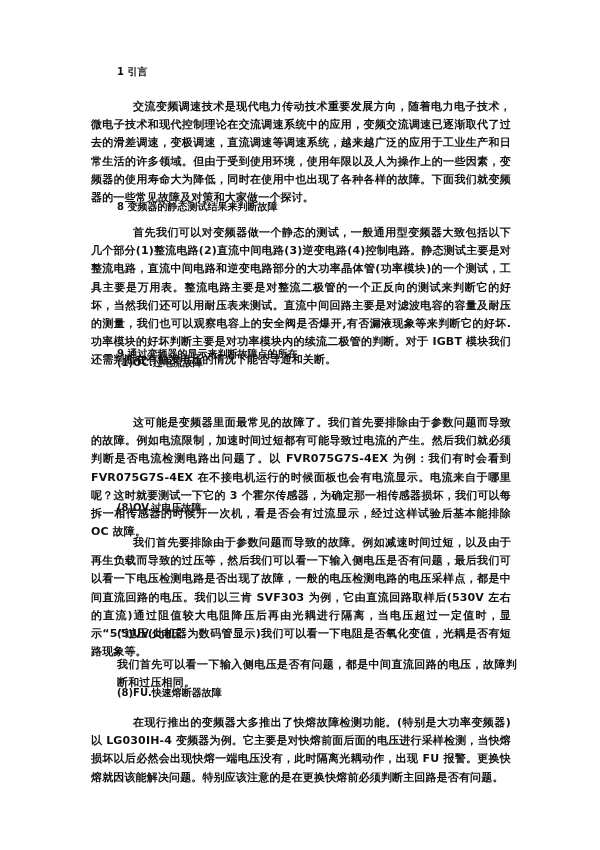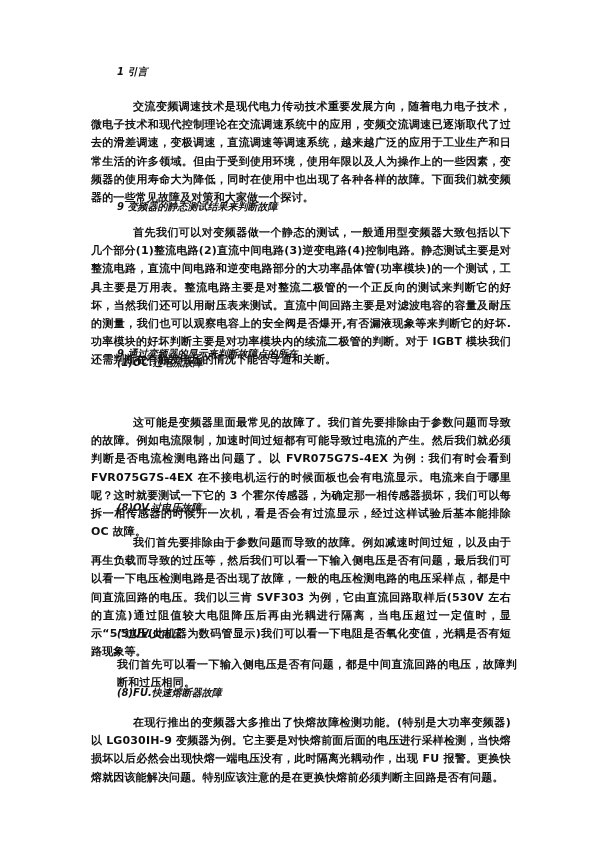--- a/index.html
+++ b/index.html
@@ -4,47 +4,47 @@
   <style>
     html, body { margin: 0; padding: 0; background: #ffffff; }
     body {
       width: 600px; height: 850px; position: relative; overflow: hidden;
       font-family: "DejaVu Sans", "Liberation Sans", sans-serif;
       color: #111111;
     }
     .page { position: absolute; left: 91px; top: 0; width: 420px; }
     .heading {
       position: absolute; left: 26px;
-      font-size: 10px; font-weight: bold; line-height: 14px; white-space: nowrap; font-style: italic;
+      font-size: 10px; font-weight: bold; line-height: 14px; white-space: nowrap;
     }
     .para {
       position: absolute; left: 0; width: 420px;
       font-size: 11px; font-weight: bold; line-height: 18.2px;
       text-align: justify; text-indent: 42px; letter-spacing: 0.15px;
     }
     .para.noindent { text-indent: 0; left: 26px; width: 400px; }
   </style>
 </head>
 <body>
 
 <div class="page">
 
   <div class="heading" style="top:65px">1 引言</div>
   <div class="para" style="top:98px">交流变频调速技术是现代电力传动技术重要发展方向，随着电力电子技术，微电子技术和现代控制理论在交流调速系统中的应用，变频交流调速已逐渐取代了过去的滑差调速，变极调速，直流调速等调速系统，越来越广泛的应用于工业生产和日常生活的许多领域。但由于受到使用环境，使用年限以及人为操作上的一些因素，变频器的使用寿命大为降低，同时在使用中也出现了各种各样的故障。下面我们就变频器的一些常见故障及对策和大家做一个探讨。</div>
 
-  <div class="heading" style="top:200px">9 变频器的静态测试结果来判断故障</div>
+  <div class="heading" style="top:200px">8 变频器的静态测试结果来判断故障</div>
   <div class="para" style="top:224px">首先我们可以对变频器做一个静态的测试，一般通用型变频器大致包括以下几个部分(1)整流电路(2)直流中间电路(3)逆变电路(4)控制电路。静态测试主要是对整流电路，直流中间电路和逆变电路部分的大功率晶体管(功率模块)的一个测试，工具主要是万用表。整流电路主要是对整流二极管的一个正反向的测试来判断它的好坏，当然我们还可以用耐压表来测试。直流中间回路主要是对滤波电容的容量及耐压的测量，我们也可以观察电容上的安全阀是否爆开,有否漏液现象等来判断它的好坏.功率模块的好坏判断主要是对功率模块内的续流二极管的判断。对于 IGBT 模块我们还需判断在有触发电压的情况下能否导通和关断。</div>
 
   <div class="heading" style="top:347px">9 通过变频器的显示来判断故障点的所在</div>
 
   <div class="heading" style="top:356px">(1)OC.过电流故障</div>
   <div class="para" style="top:414px">这可能是变频器里面最常见的故障了。我们首先要排除由于参数问题而导致的故障。例如电流限制，加速时间过短都有可能导致过电流的产生。然后我们就必须判断是否电流检测电路出问题了。以 FVR075G7S-4EX 为例：我们有时会看到 FVR075G7S-4EX 在不接电机运行的时候面板也会有电流显示。电流来自于哪里呢？这时就要测试一下它的 3 个霍尔传感器，为确定那一相传感器损坏，我们可以每拆一相传感器的时候开一次机，看是否会有过流显示，经过这样试验后基本能排除 OC 故障。</div>
 
   <div class="heading" style="top:501px">(8)OV.过电压故障</div>
   <div class="para" style="top:534px">我们首先要排除由于参数问题而导致的故障。例如减速时间过短，以及由于再生负载而导致的过压等，然后我们可以看一下输入侧电压是否有问题，最后我们可以看一下电压检测电路是否出现了故障，一般的电压检测电路的电压采样点，都是中间直流回路的电压。我们以三肯 SVF303 为例，它由直流回路取样后(530V 左右的直流)通过阻值较大电阻降压后再由光耦进行隔离，当电压超过一定值时，显示“5”过压(此机器为数码管显示)我们可以看一下电阻是否氧化变值，光耦是否有短路现象等。</div>
 
   <div class="heading" style="top:627px">(5)UV.欠电压</div>
   <div class="para noindent" style="top:656px">我们首先可以看一下输入侧电压是否有问题，都是中间直流回路的电压，故障判断和过压相同。</div>
 
   <div class="heading" style="top:686px">(8)FU.快速熔断器故障</div>
-  <div class="para" style="top:714px">在现行推出的变频器大多推出了快熔故障检测功能。(特别是大功率变频器)以 LG030IH-9 变频器为例。它主要是对快熔前面后面的电压进行采样检测，当快熔损坏以后必然会出现快熔一端电压没有，此时隔离光耦动作，出现 FU 报警。更换快熔就因该能解决问题。特别应该注意的是在更换快熔前必须判断主回路是否有问题。</div>
+  <div class="para" style="top:714px">在现行推出的变频器大多推出了快熔故障检测功能。(特别是大功率变频器)以 LG030IH-4 变频器为例。它主要是对快熔前面后面的电压进行采样检测，当快熔损坏以后必然会出现快熔一端电压没有，此时隔离光耦动作，出现 FU 报警。更换快熔就因该能解决问题。特别应该注意的是在更换快熔前必须判断主回路是否有问题。</div>
 
 </div>
 
 </body></html>

